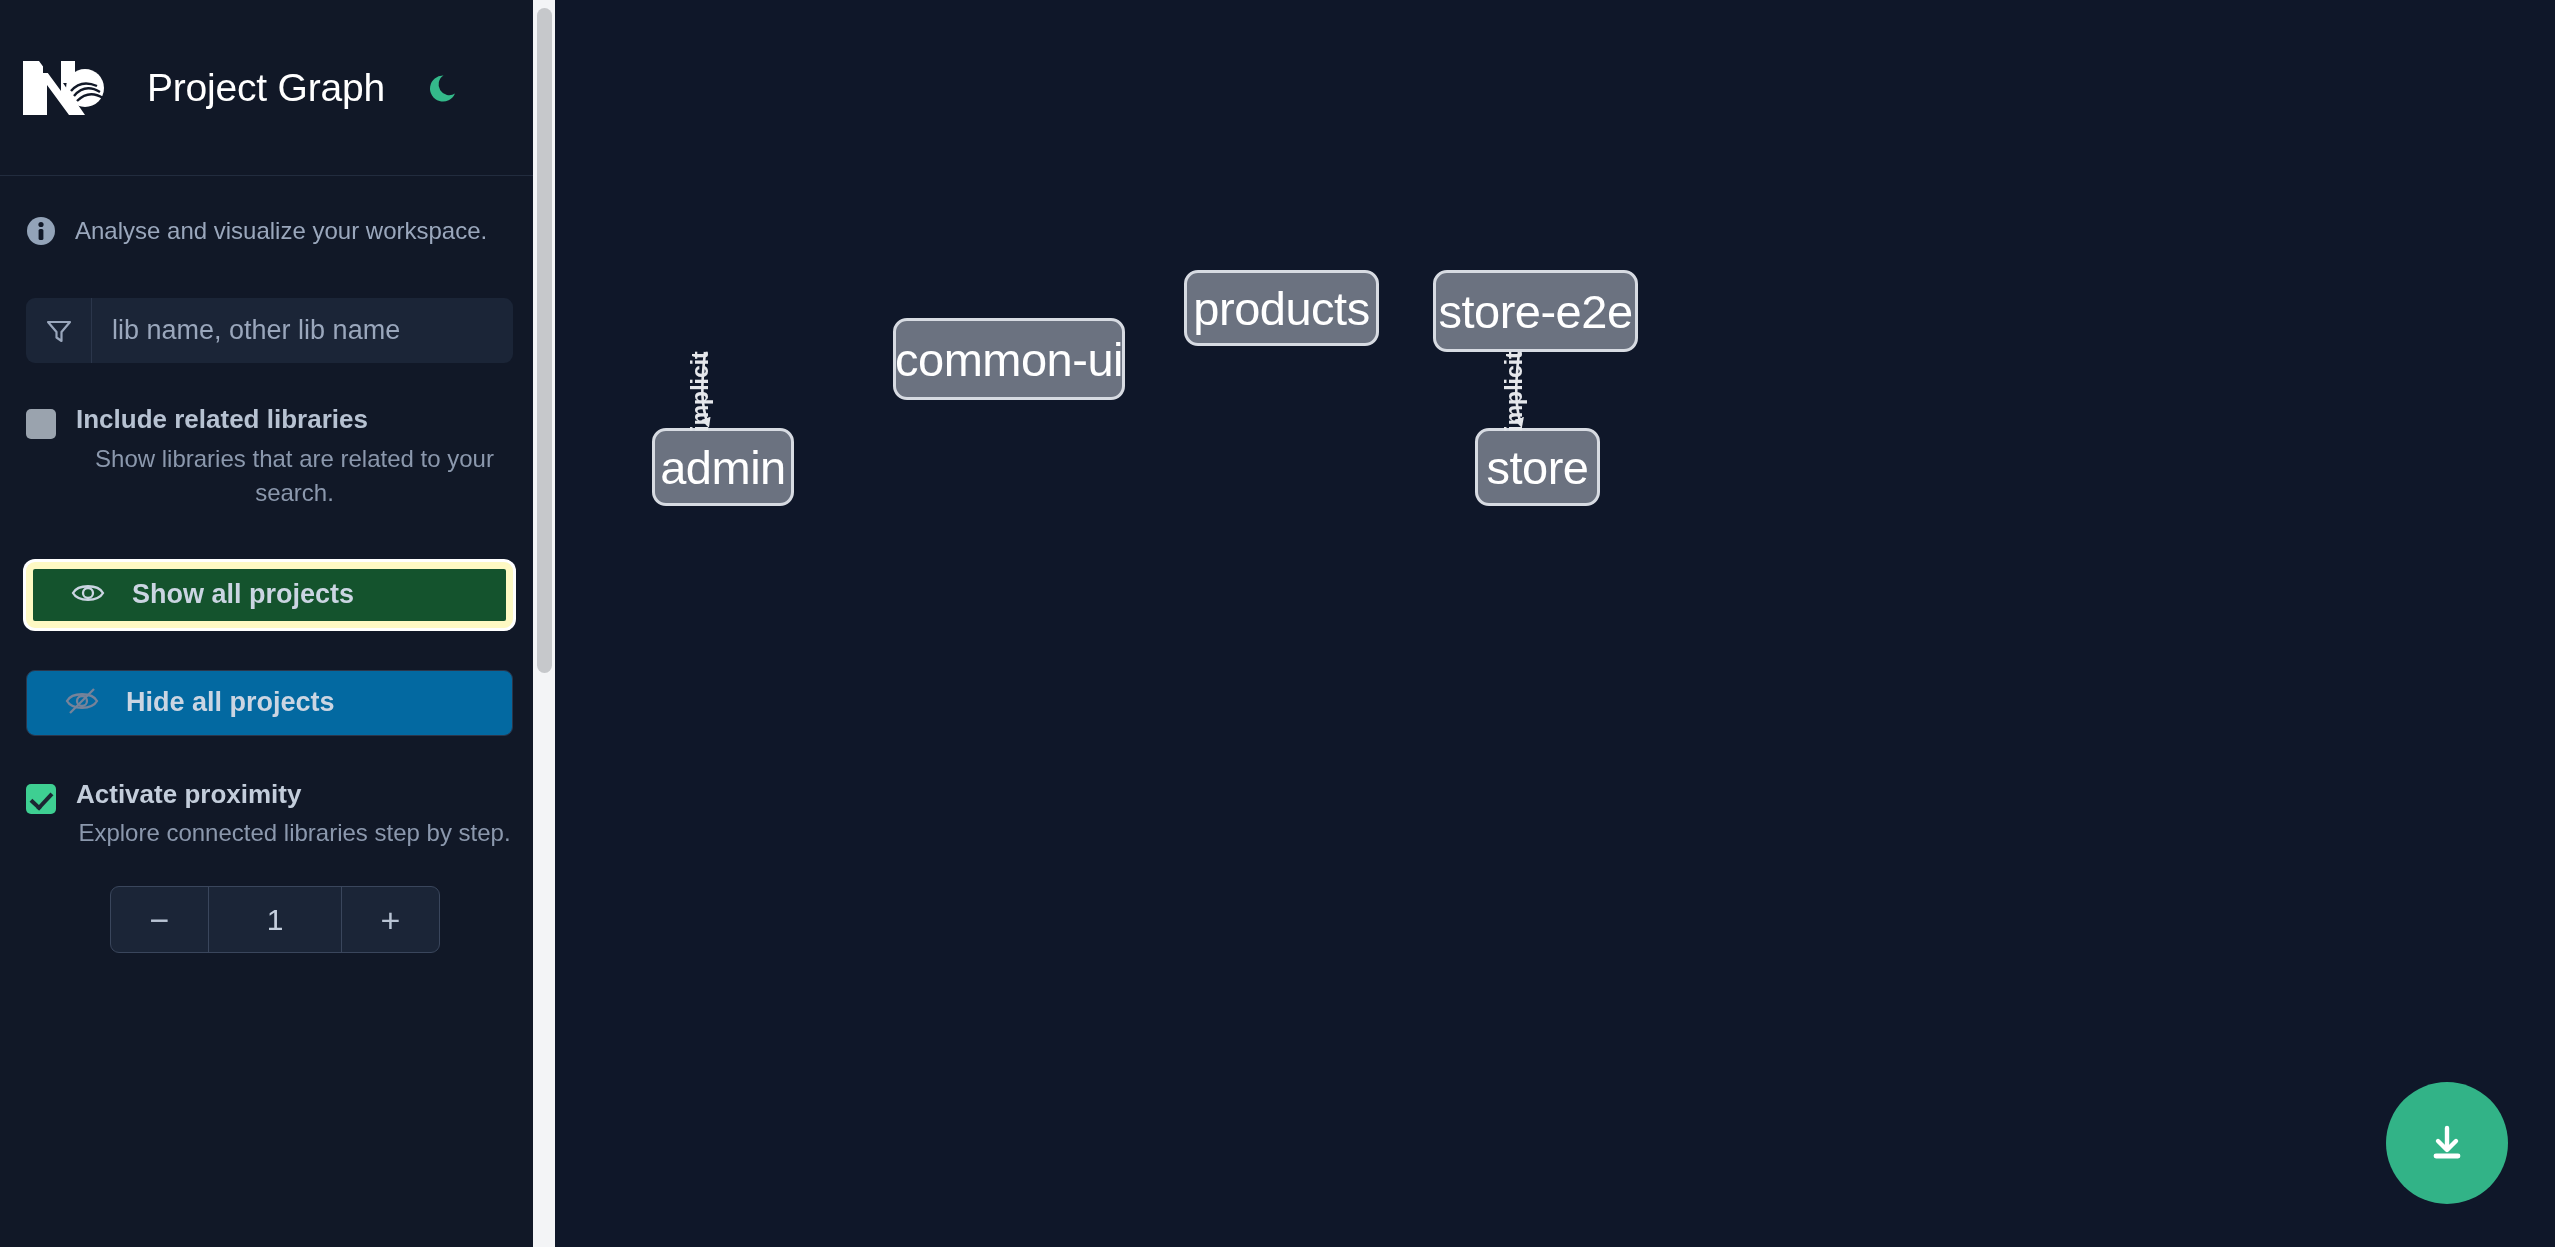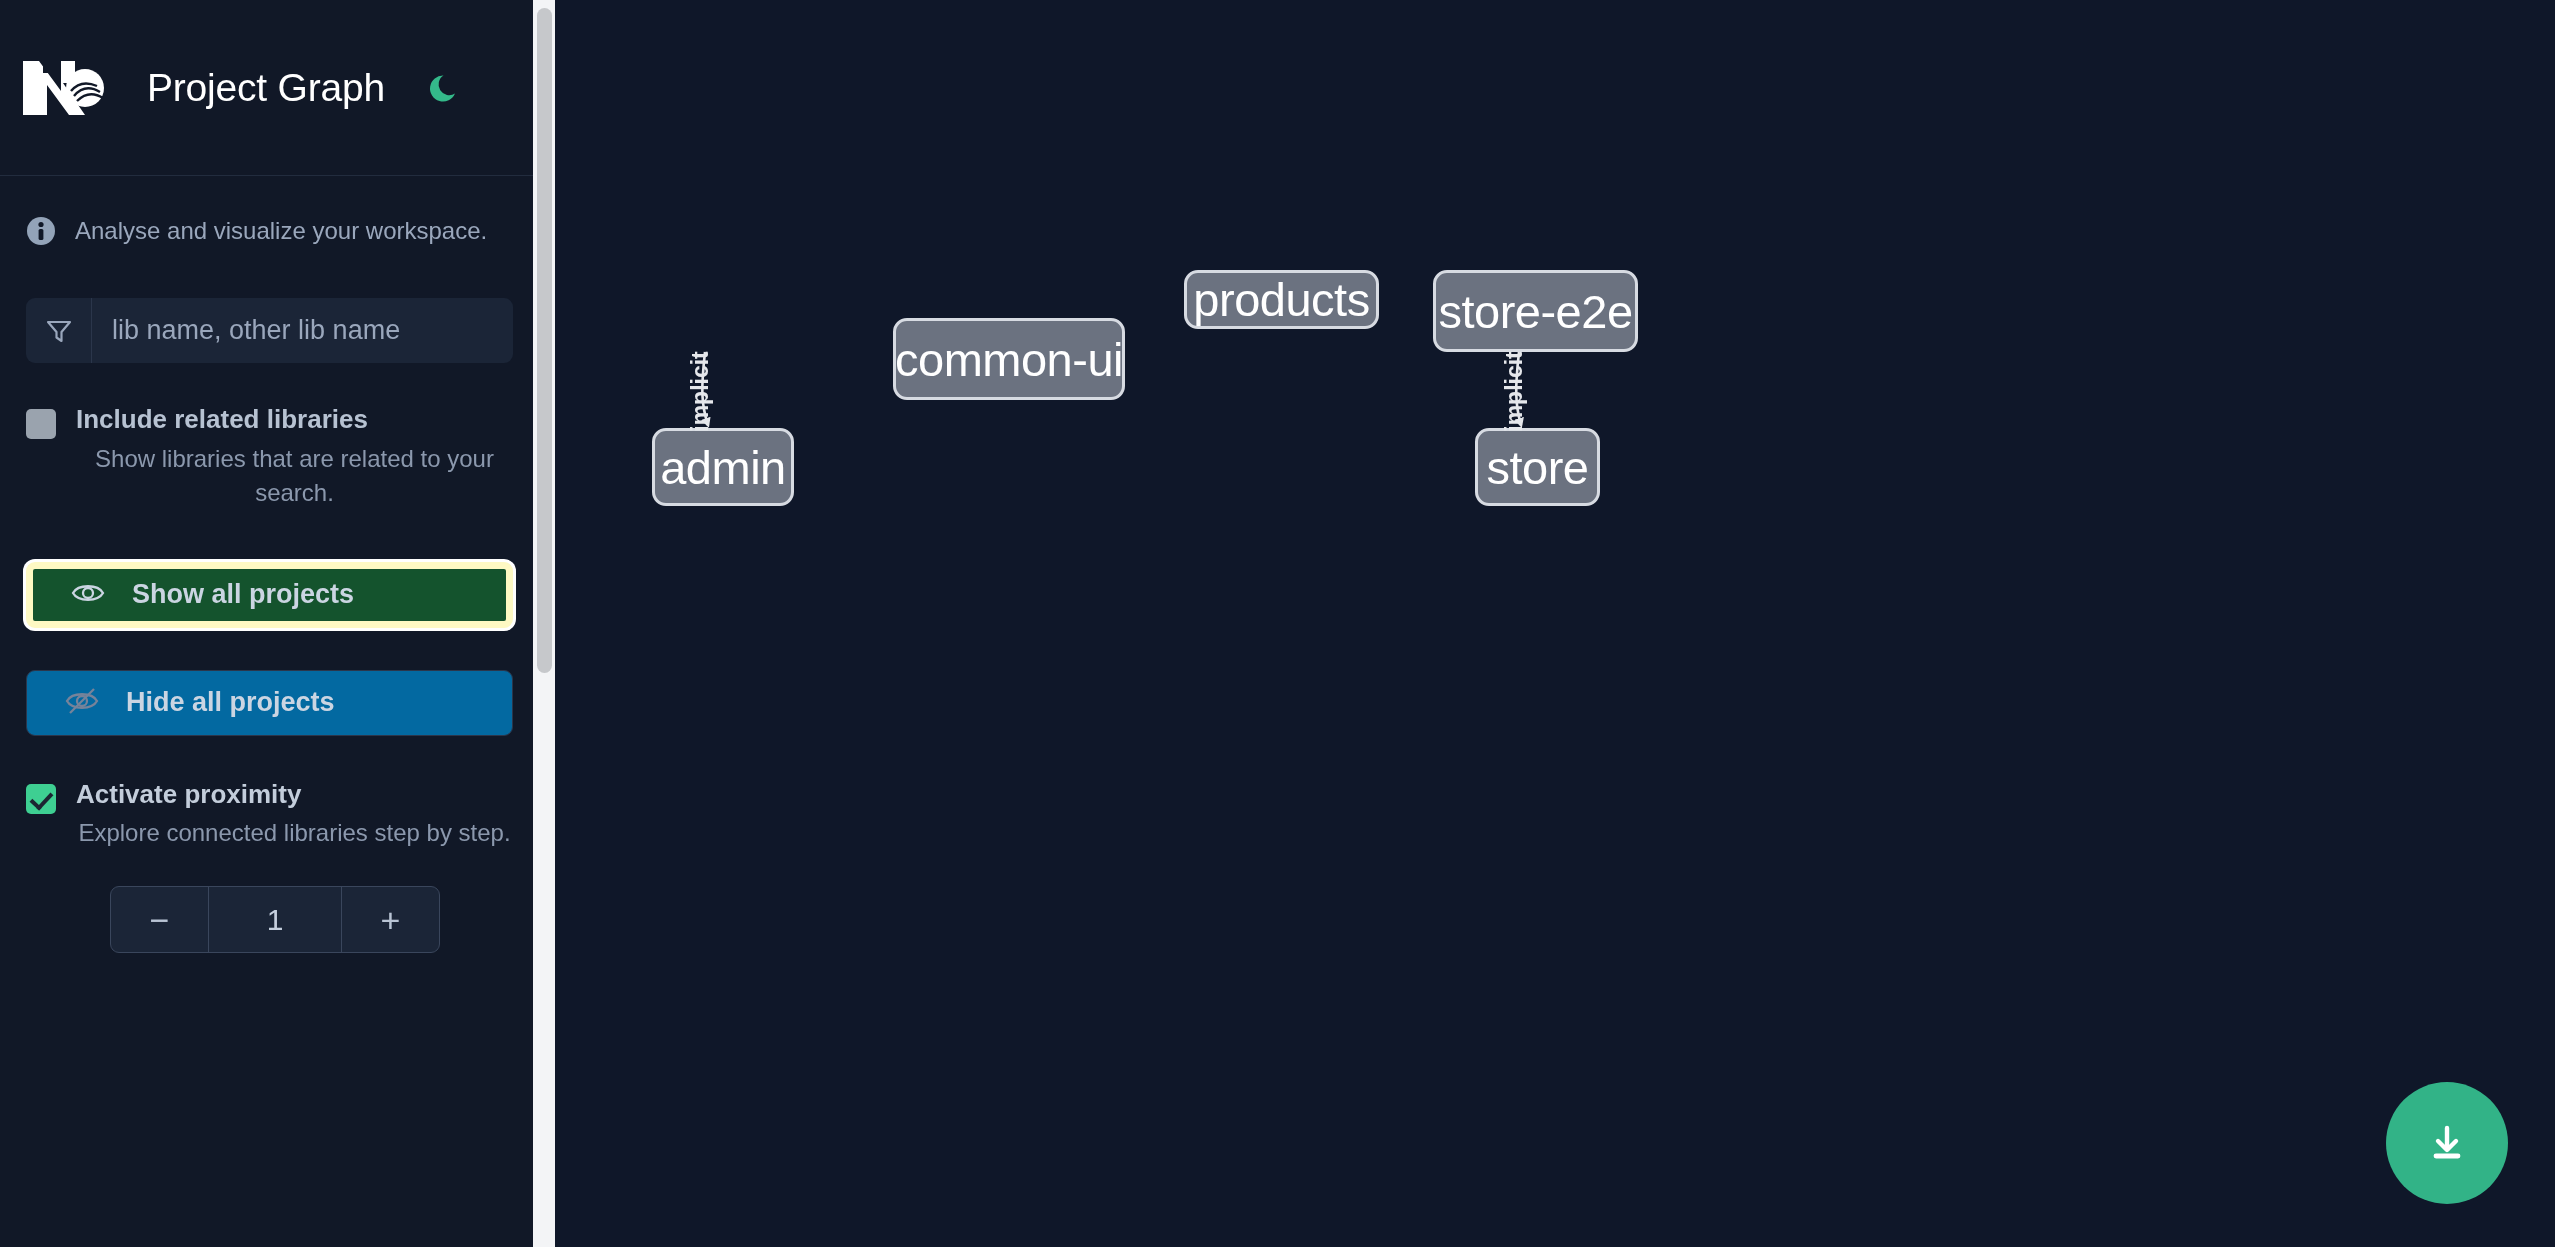--- a/index.html
+++ b/index.html
@@ -389,21 +389,21 @@
       <defs>
         <marker id="arrow" markerWidth="11" markerHeight="11" refX="7" refY="5" orient="auto" markerUnits="userSpaceOnUse">
           <path d="M0,0 L10,5 L0,10 z" fill="#e5e7eb"></path>
         </marker>
       </defs>
       <path d="M 150 352 C 146 388, 146 404, 153 425" stroke="#e5e7eb" stroke-width="2.6" fill="none" marker-end="url(#arrow)"></path>
       <path d="M 964 352 C 960 388, 960 404, 966 425" stroke="#e5e7eb" stroke-width="2.6" fill="none" marker-end="url(#arrow)"></path>
     </svg>
 
     <div class="node" style="left:338px;top:270px;width:232px;height:82px;margin-top:48px;">common-ui</div>
-    <div class="node" style="left:629px;top:270px;width:195px;height:59px;">products</div>
+    <div class="node" style="left:629px;top:270px;width:195px;height:76px;">products</div>
     <div class="node" style="left:878px;top:270px;width:205px;height:82px;">store-e2e</div>
     <div class="node" style="left:97px;top:428px;width:142px;height:78px;">admin</div>
     <div class="node" style="left:920px;top:428px;width:125px;height:78px;">store</div>
 
     <span class="edge-label" style="left:105px;top:378px;">implicit</span>
     <span class="edge-label" style="left:919px;top:378px;">implicit</span>
 
     <button class="fab">
       <span>
         <svg viewBox="0 0 44 44" width="44" height="44" aria-hidden="true">

